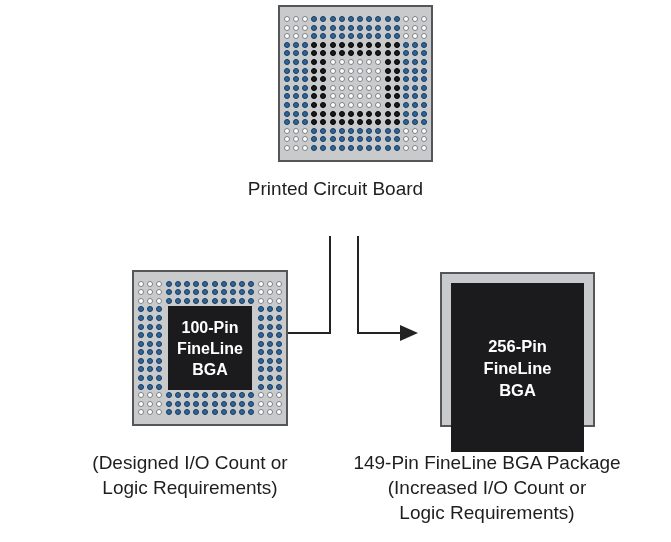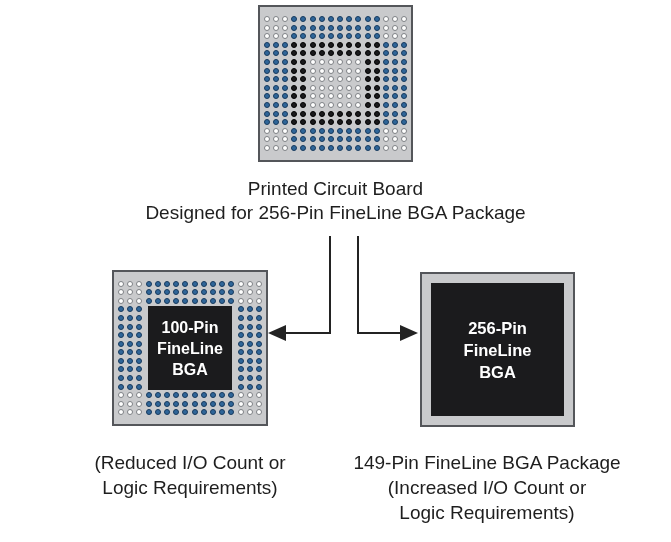--- a/index.html
+++ b/index.html
@@ -2,21 +2,21 @@
 <html><head>
 <meta charset="utf-8">
 <style>
   html,body{margin:0;padding:0;background:#ffffff;}
   .canvas{
     position:relative;width:671px;height:542px;background:#ffffff;overflow:hidden;
     font-family:"Liberation Sans", sans-serif;color:#1e1e1e;padding-left:45px;
   }
   
   .package{
-    position:absolute;background:#c9cacc;border:2px solid #54565a;box-sizing:border-box;
+    position:absolute;background:#c9cacc;border:2px solid #54565a;box-sizing:border-box;margin-left:20px;
   }
   .pcb{left:258px;top:5px;width:155px;height:157px;}
   .pkg100{left:112px;top:270px;width:156px;height:156px;}
   .pkg256{left:420px;top:272px;width:155px;height:155px;}
   
   .dotgrid{
     display:grid;width:100%;height:100%;box-sizing:border-box;
     grid-template-columns:repeat(16,6px);
     grid-template-rows:repeat(16,6px);
     gap:2.6px 3.2px;justify-content:center;align-content:center;
@@ -26,21 +26,21 @@
   .dot.k{background:#1a1a1c;border:1px solid #000000;}
   .dot.w{background:#ffffff;border:1.5px solid #7d8084;}
   .dot.e{visibility:hidden;}
   
   .die{
     position:absolute;background:#1b1b1d;color:#ffffff;
     display:flex;flex-direction:column;justify-content:center;align-items:center;
     font-weight:bold;font-size:16px;line-height:21px;text-align:center;
   }
   .die100{left:34px;top:34px;width:84px;height:84px;}
-  .die256{left:9px;top:9px;width:133px;height:133px;font-size:16.5px;line-height:22px;}
+  .die256{left:9px;top:9px;width:133px;height:169px;font-size:16.5px;line-height:22px;}
   
   .caption{position:absolute;text-align:center;font-size:19px;line-height:25px;}
   .caption-pcb{left:0;top:177px;width:671px;line-height:24px;}
   .caption-100{left:15px;top:450px;width:350px;}
   .caption-256{left:312px;top:450px;width:350px;}
   
   .cline{position:absolute;background:#232323;}
   .v-left{left:329px;top:236px;width:2px;height:97px;}
   .v-right{left:357px;top:236px;width:2px;height:97px;}
   .h-left{left:286px;top:332px;width:45px;height:2px;}
@@ -318,21 +318,20 @@
         <span class="dot b"></span>
         <span class="dot b"></span>
         <span class="dot w"></span>
         <span class="dot w"></span>
         <span class="dot w"></span>
       </div>
   </div>
 
   <div class="caption caption-pcb">
     <div>Printed Circuit Board</div>
-    <div>Designed for 256-Pin FineLine BGA Package</div>
   </div>
 
   <div class="cline v-left"></div>
   <div class="cline v-right"></div>
   <div class="cline h-left"></div>
   <div class="cline h-right"></div>
   <div class="arrowhead ah-left"></div>
   <div class="arrowhead ah-right"></div>
 
   <div class="package pkg100">
@@ -603,21 +602,21 @@
 
   <div class="package pkg256">
     <div class="die die256">
       <div>256-Pin</div>
       <div>FineLine</div>
       <div>BGA</div>
     </div>
   </div>
 
   <div class="caption caption-100">
-    <div>(Reduced I/O Count or</div>
+    <div>(Designed I/O Count or</div>
     <div>Logic Requirements)</div>
   </div>
   <div class="caption caption-256">
     <div>149-Pin FineLine BGA Package</div>
     <div>(Increased I/O Count or</div>
     <div>Logic Requirements)</div>
   </div>
 
 </div>
 

